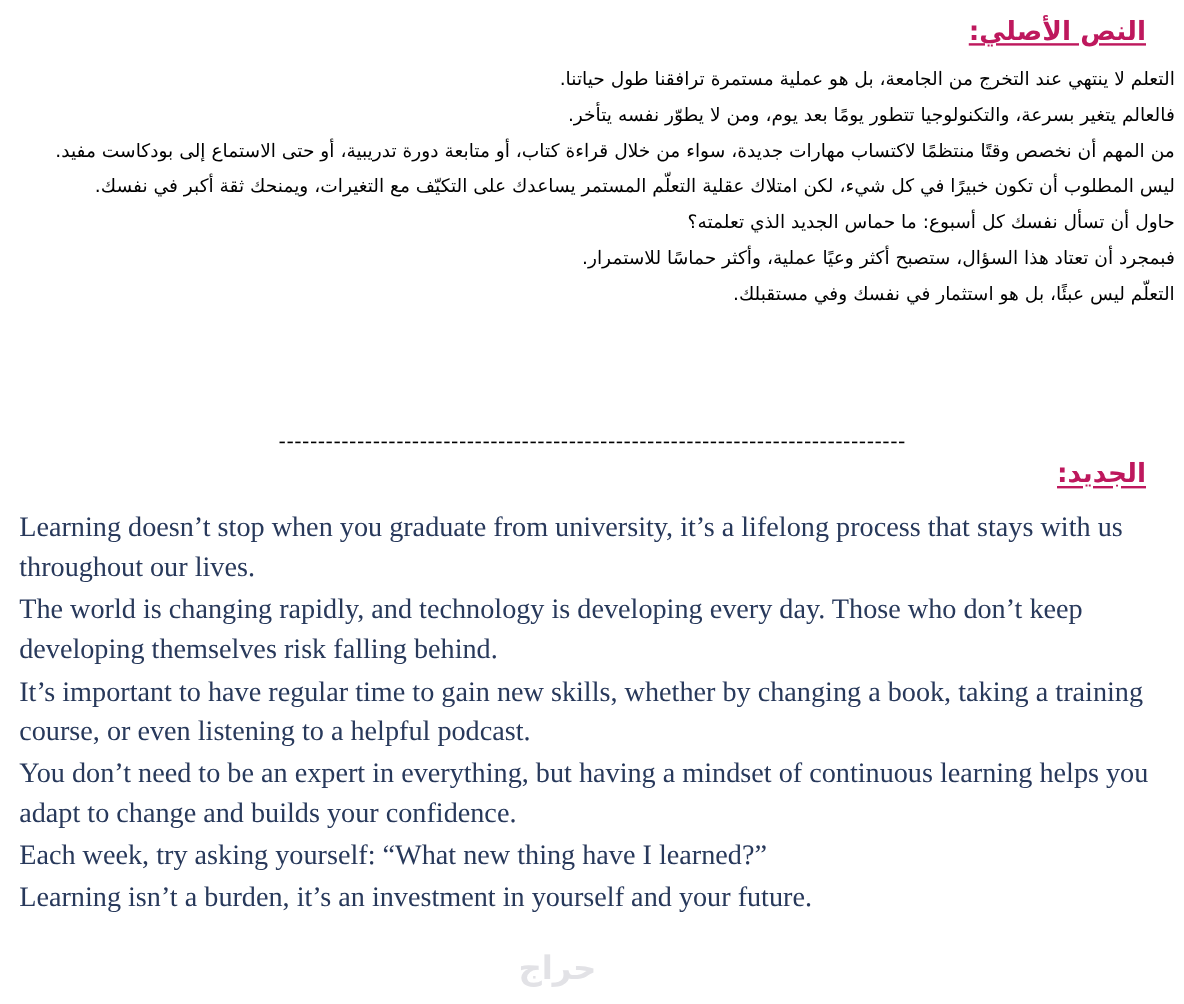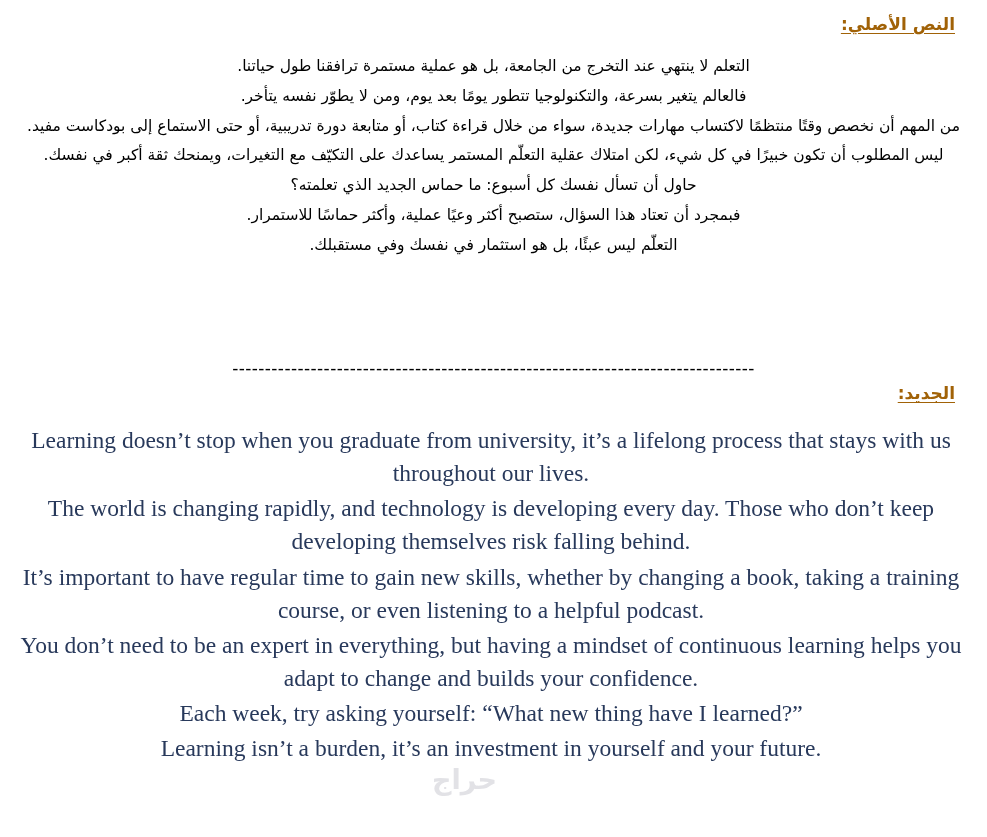--- a/index.html
+++ b/index.html
@@ -17,44 +17,43 @@
 
   .page {
     position: relative;
     width: 987px;
     height: 837px;
     background: #ffffff;
   }
 
   
   .section-heading {
-    color: #a16207;
+    color: #be185d;
     font-family: "DejaVu Sans", "Liberation Sans", sans-serif;
     font-weight: bold;
-    font-size: 17px;
+    font-size: 22px;
     direction: rtl;
     text-decoration: underline;
     text-underline-offset: 3px;
     line-height: 1.2;
   }
 
   #original-heading {
     position: absolute;
     top: 14px;
     right: 32px;
     width: 400px;
   }
 
   .arabic-body {
     position: absolute;
     top: 52px;
     left: 8px;
     width: 971px;
     direction: rtl;
-    text-align: center;
     color: #000000;
     font-family: "DejaVu Sans", "Liberation Sans", sans-serif;
     font-size: 15.5px;
     line-height: 1.92;
     letter-spacing: 0px;
   }
   .arabic-body p {
     margin: 0;
     padding: 0;
   }
@@ -97,32 +96,32 @@
   }
   .english-body p {
     margin: 0 0 2px 0;
     padding: 0;
   }
 
   
   .watermark {
     position: absolute;
     left: 432px;
-    top: 764px;
+    top: 792px;
     font-family: "DejaVu Sans", "Liberation Sans", sans-serif;
     font-size: 27px;
     font-weight: bold;
     color: #E2E2E6;
     direction: rtl;
     letter-spacing: 1px;
     z-index: 0;
     pointer-events: none;
     user-select: none;
   }
-  .english-body { z-index: 2; text-align: center; }
+  .english-body { z-index: 2; }
 </style>
 </head>
 <body>
 
 <div class="page">
 
   <div class="section-heading" id="original-heading">النص الأصلي:</div>
 
   <div class="arabic-body">
     <p>التعلم لا ينتهي عند التخرج من الجامعة، بل هو عملية مستمرة ترافقنا طول حياتنا.</p>

